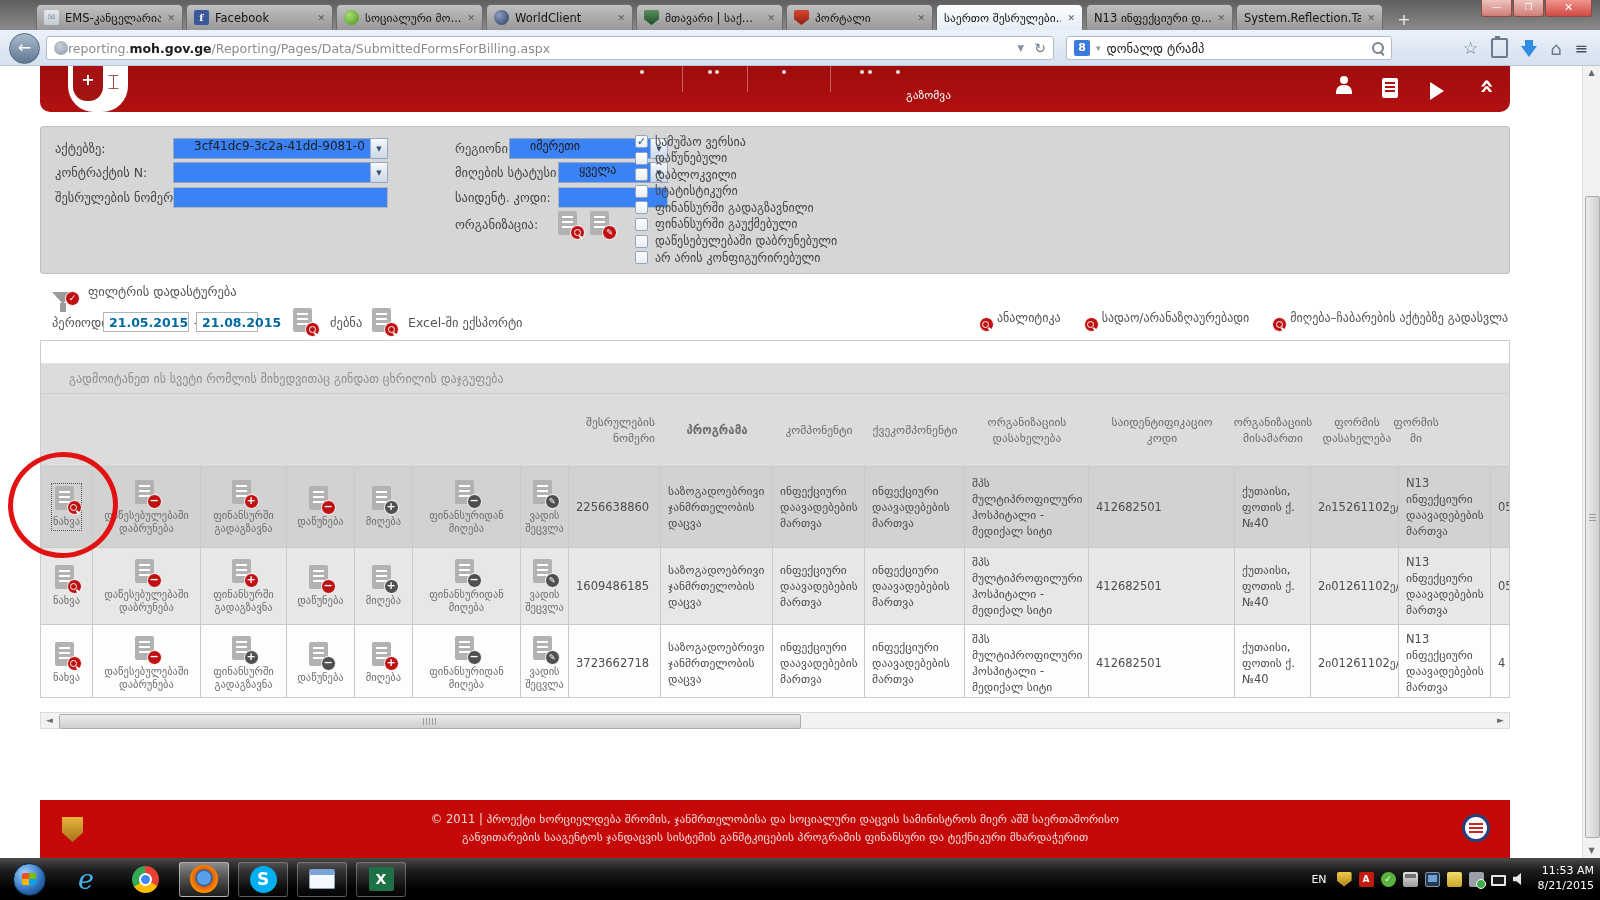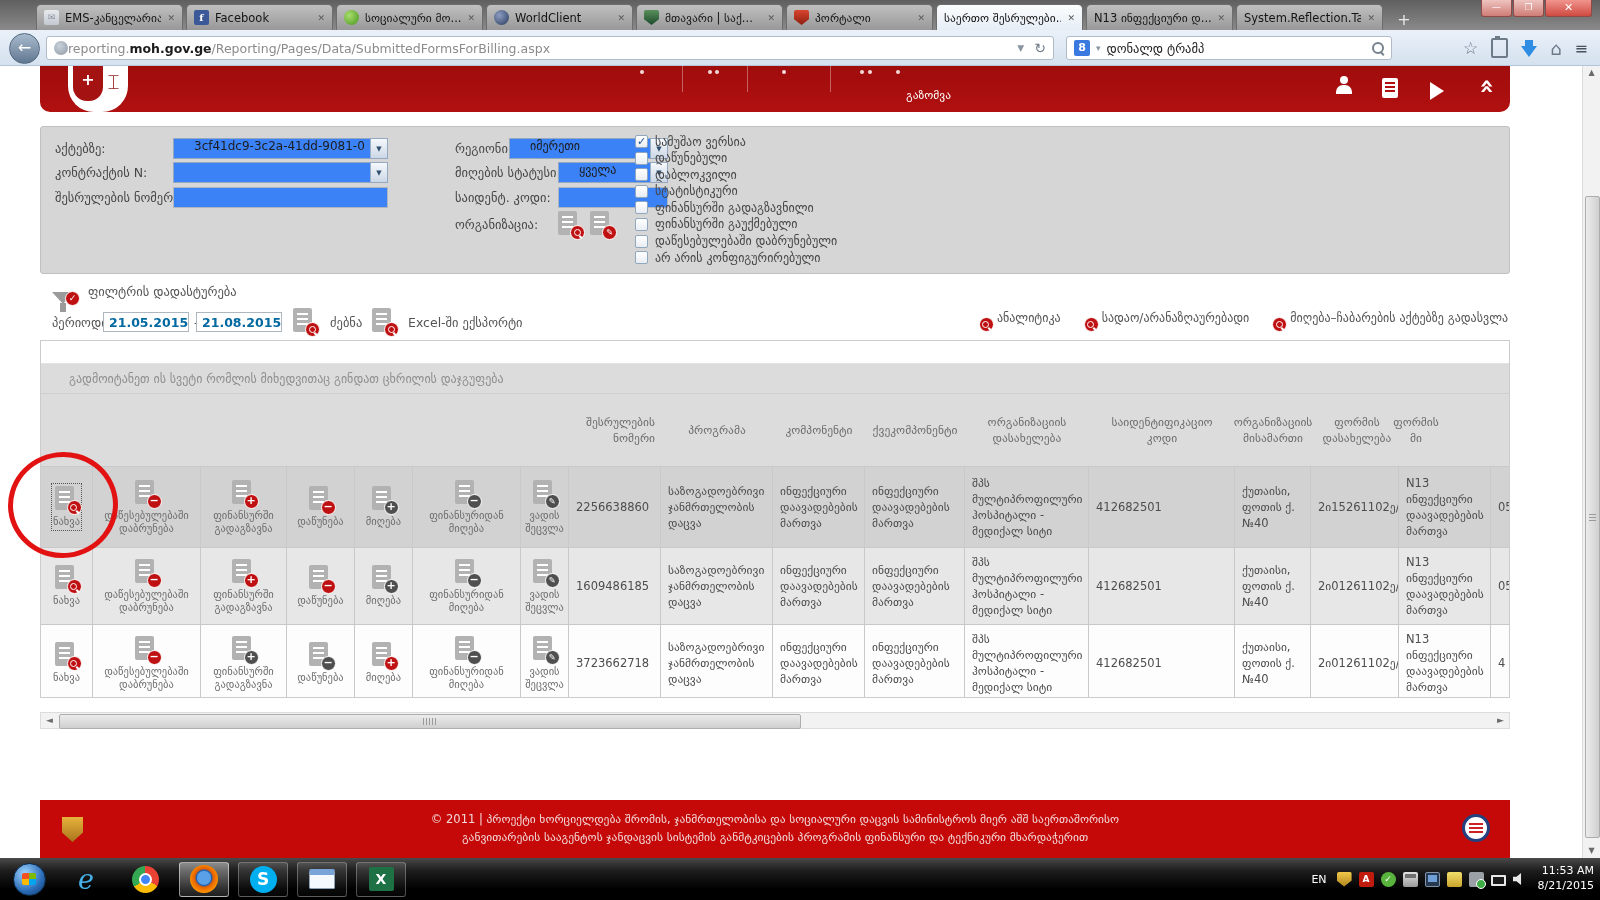--- a/index.html
+++ b/index.html
@@ -389,21 +389,21 @@
         <div class="funnel" style="left:0;top:12px">
             <span class="stem"></span>
           </div>
         <div class="badge red" style="right:-4px;bottom:-4px;font-size:9px">✓</div>
       </div>
       <div class="arow-label" style="left:88px;top:218px">ფილტრის დადასტურება</div>
 
       <div class="arow-label" style="left:52px;top:249px">პერიოდი</div>
       <div class="datefld" style="left:103px;top:246px;width:86px">21.05.2015</div>
       <div class="arow-label" style="left:194px;top:249px">-</div>
-      <div class="datefld" style="left:196px;top:246px;width:86px">21.08.2015</div>
+      <div class="datefld" style="left:196px;top:246px;width:62px">21.08.2015</div>
       <div class="iconwrap" style="position:absolute;left:293px;top:242px">
         <div class="doc"></div>
           <div class="badge red">
             <span class="mgl"></span>
           </div>
         </div>
       <div class="arow-label" style="left:330px;top:249px">ძებნა</div>
       <div class="iconwrap" style="position:absolute;left:372px;top:242px">
         <div class="doc"></div>
           <div class="badge red">
@@ -440,21 +440,21 @@
         <div id="grid">
             <div class="thead">
               <div class="th" style="width: 52px;"></div>
               <div class="th" style="width: 108px;"></div>
               <div class="th" style="width: 86px;"></div>
               <div class="th" style="width: 68px;"></div>
               <div class="th" style="width: 58px;"></div>
               <div class="th" style="width: 108px;"></div>
               <div class="th" style="width: 48px;"></div>
               <div class="th" style="width: 92px; text-align: right;">შესრულების ნომერი</div>
-              <div class="th" style="width: 112px;">პროგრამა</div>
+              <div class="th" style="width: 112px; font-weight: bold;">პროგრამა</div>
               <div class="th" style="width: 92px;">კომპონენტი</div>
               <div class="th" style="width: 100px;">ქვეკომპონენტი</div>
               <div class="th" style="width: 124px;">ორგანიზაციის დასახელება</div>
               <div class="th" style="width: 146px;">საიდენტიფიკაციო კოდი</div>
               <div class="th" style="width: 76px;">ორგანიზაციის მისამართი</div>
               <div class="th" style="width: 92px;">ფორმის დასახელება</div>
               <div class="th" style="width: 26px;">ფორმის მი</div>
             </div>
             <div class="trow r0">
               <div class="td action" style="width: 52px;">

